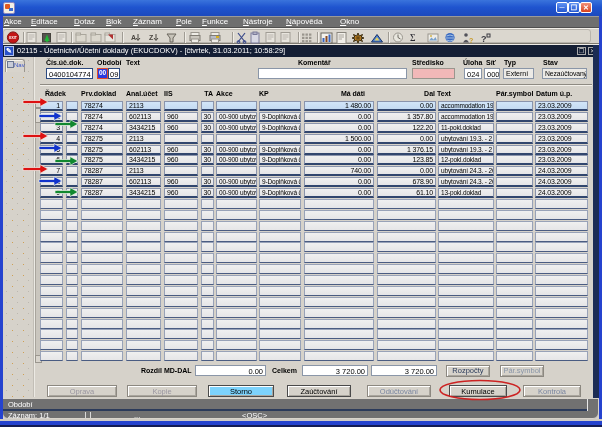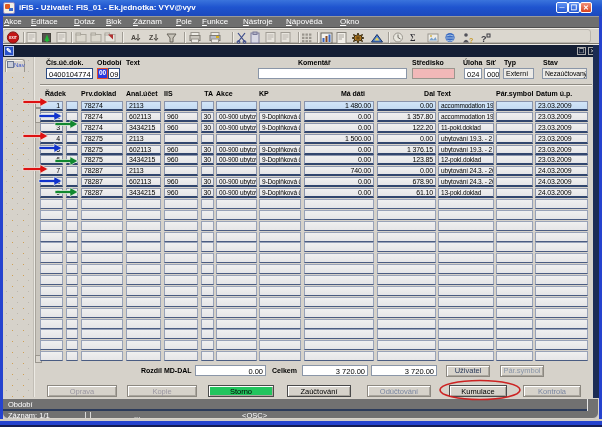--- a/index.html
+++ b/index.html
@@ -2,21 +2,20 @@
 <html><head><meta charset="utf-8"><style>
 html,body{margin:0;padding:0}
 *{margin:0;padding:0}
 </style></head>
 <body>
 <div style="position:relative;width:602px;height:427px;overflow:hidden;background:#d6d2ca;font-family:'Liberation Sans',sans-serif">
 <div style="position:absolute;left:0;top:0;width:602px;height:16px;background:linear-gradient(#3a74dc,#1f54cf 45%,#1c49bd)"></div>
 <div style="position:absolute;left:3px;top:2px;width:12px;height:12px;background:#f4f0e4;border:1px solid #8a86c0;border-radius:2px;box-sizing:border-box"></div>
 <div style="position:absolute;left:5px;top:4px;width:5px;height:5px;background:#e05a20;border-radius:1px"></div>
 <div style="position:absolute;left:9px;top:8px;width:4px;height:3px;background:#3a6ad0"></div>
-<div style="position:absolute;left:19px;top:3px;width:430px;height:13px;font:bold 8px 'Liberation Sans',sans-serif;color:#fff">iFIS - Uživatel: FIS_01 - Ek.jednotka: VYV@vyv</div>
 <div style="position:absolute;left:556px;top:2px;width:12px;height:11px;background:linear-gradient(#5e92f2,#2458d0);border:1px solid #fff;border-radius:2px;box-sizing:border-box;color:#fff;font:bold 7px 'Liberation Sans',sans-serif;text-align:center;line-height:9px">─</div>
 <div style="position:absolute;left:568px;top:2px;width:12px;height:11px;background:linear-gradient(#5e92f2,#2458d0);border:1px solid #fff;border-radius:2px;box-sizing:border-box;color:#fff;font:bold 7px 'Liberation Sans',sans-serif;text-align:center;line-height:9px">❐</div>
 <div style="position:absolute;left:580px;top:2px;width:12px;height:11px;background:linear-gradient(#f2927a,#d8411e);border:1px solid #fff;border-radius:2px;box-sizing:border-box;color:#fff;font:bold 7px 'Liberation Sans',sans-serif;text-align:center;line-height:9px">✕</div>
 <div style="position:absolute;left:0;top:16px;width:602px;height:12px;background:#6f6f6f;border-top:1px solid #9a9a9a;border-bottom:1px solid #4f4f4f;box-sizing:border-box"></div>
 <div style="position:absolute;left:4px;top:17px;height:10px;font:8px 'Liberation Sans',sans-serif;color:#fff"><u>A</u>kce</div>
 <div style="position:absolute;left:31px;top:17px;height:14px;font:8px 'Liberation Sans',sans-serif;color:#fff"><u>E</u>ditace</div>
 <div style="position:absolute;left:74px;top:17px;height:10px;font:8px 'Liberation Sans',sans-serif;color:#fff"><u>D</u>otaz</div>
 <div style="position:absolute;left:106px;top:17px;height:10px;font:8px 'Liberation Sans',sans-serif;color:#fff"><u>B</u>lok</div>
 <div style="position:absolute;left:133px;top:17px;height:14px;font:8px 'Liberation Sans',sans-serif;color:#fff"><u>Z</u>áznam</div>
 <div style="position:absolute;left:176px;top:17px;height:10px;font:8px 'Liberation Sans',sans-serif;color:#fff"><u>P</u>ole</div>
@@ -117,20 +116,21 @@
         <path d="M446.5 6 Q450 4 453.5 6 M446 8 L454 8 M446.5 10 Q450 12 453.5 10" stroke="#c0d8f0" fill="none" stroke-width="0.8"></path>
         <circle cx="466" cy="5" r="1.8" fill="#52525a"></circle>
         <path d="M463 12.5 Q466 7 469 12.5 Z" fill="#52525a"></path>
         <text x="469" y="12.5" font-family="Liberation Sans" font-size="7" font-weight="bold" fill="#c89820">?</text>
         <text x="481" y="11.5" font-family="Liberation Sans" font-size="9" font-weight="bold" fill="#3a3a42">?</text>
         <rect x="487" y="4" width="3" height="3" fill="none" stroke="#3a3a42"></rect>
       </svg></div>
 <div style="position:absolute;left:0;top:44px;width:602px;height:1px;background:#efece6"></div>
 <div style="position:absolute;left:2px;top:45px;width:597px;height:12px;background:#141e34"></div>
 <div style="position:absolute;left:4px;top:46px;width:10px;height:10px;background:#2a52c8;border:1px solid #b0c0e8;box-sizing:border-box;color:#fff;font:bold 7px 'Liberation Sans';text-align:center;line-height:8px">✎</div>
+<div style="position:absolute;left:17px;top:46px;width:420px;height:11px;font:7.5px 'Liberation Sans',sans-serif;color:#fff;white-space:nowrap">02115 - Účetnictví/Účetní doklady (EKUCDOKV) - [čtvrtek, 31.03.2011; 10:58:29]</div>
 <div style="position:absolute;left:577px;top:47px;width:9px;height:8px;border:1px solid #a8a8a8;box-sizing:border-box;color:#c8c8c8;font:6px 'Liberation Sans';text-align:center;line-height:6px">❐</div>
 <div style="position:absolute;left:588px;top:47px;width:9px;height:8px;border:1px solid #a8a8a8;box-sizing:border-box;color:#c8c8c8;font:6px 'Liberation Sans';text-align:center;line-height:6px">✕</div>
 <div style="position:absolute;left:2px;top:57px;width:597px;height:341px;background:#d6d2ca"></div>
 <div style="position:absolute;left:4px;top:57px;width:29px;height:340px;background:#d6d2ca;background-image:radial-gradient(#cf9f52 0.55px, rgba(0,0,0,0) 0.65px),radial-gradient(#bcb8b0 0.45px, rgba(0,0,0,0) 0.55px);background-size:11px 11px,11px 11px;background-position:3px 4px,8px 9px"></div>
 <div style="position:absolute;left:33px;top:57px;width:1px;height:340px;background:#c2beb6"></div>
 <div style="position:absolute;left:34px;top:57px;width:1px;height:340px;background:#eceae4"></div>
 <div style="position:absolute;left:5px;top:59px;width:20px;height:13px;background:#d8d4cc;border:1px solid #9a968e;border-bottom:0;border-radius:3px 3px 0 0;box-sizing:border-box;box-shadow:inset 1px 1px 0 #f4f2ec"></div>
 <div style="position:absolute;left:7px;top:61px;width:7px;height:7px;background:#c8ccd8;border:1px solid #6a7690;box-sizing:border-box"></div>
 <div style="position:absolute;left:14px;top:62px;width:11px;height:8px;font:6px 'Liberation Sans',sans-serif;color:#3a55c8">Nav</div>
 <div style="position:absolute;left:593px;top:45px;width:6px;height:353px;background:#1c2c54"></div>
@@ -480,25 +480,25 @@
 <div style="position:absolute;left:304px;top:351px;width:70px;height:9.5px;background:linear-gradient(#f0f0f0,#e5e5e7);box-sizing:border-box;font:7px 'Liberation Sans',sans-serif;letter-spacing:-0.15px;color:#000;white-space:nowrap;overflow:hidden;border:1px solid #98a2b8;border-bottom:1.5px solid #4a5c82;padding:0 2px 0 1px;text-align:right;;line-height:8px"></div>
 <div style="position:absolute;left:377px;top:351px;width:59px;height:9.5px;background:linear-gradient(#f0f0f0,#e5e5e7);box-sizing:border-box;font:7px 'Liberation Sans',sans-serif;letter-spacing:-0.15px;color:#000;white-space:nowrap;overflow:hidden;border:1px solid #98a2b8;border-bottom:1.5px solid #4a5c82;padding:0 2px 0 1px;text-align:right;;line-height:8px"></div>
 <div style="position:absolute;left:438px;top:351px;width:56px;height:9.5px;background:linear-gradient(#f0f0f0,#e5e5e7);box-sizing:border-box;font:7px 'Liberation Sans',sans-serif;letter-spacing:-0.15px;color:#000;white-space:nowrap;overflow:hidden;border:1px solid #98a2b8;border-bottom:1.5px solid #4a5c82;padding:0 1px 0 2px;text-align:left;font-size:6.5px;;line-height:8px"></div>
 <div style="position:absolute;left:496px;top:351px;width:37px;height:9.5px;background:linear-gradient(#f0f0f0,#e5e5e7);box-sizing:border-box;font:7px 'Liberation Sans',sans-serif;letter-spacing:-0.15px;color:#000;white-space:nowrap;overflow:hidden;border:1px solid #98a2b8;border-bottom:1.5px solid #4a5c82;padding:0 1px 0 2px;text-align:left;;line-height:8px"></div>
 <div style="position:absolute;left:535px;top:351px;width:53px;height:9.5px;background:linear-gradient(#f0f0f0,#e5e5e7);box-sizing:border-box;font:7px 'Liberation Sans',sans-serif;letter-spacing:-0.15px;color:#000;white-space:nowrap;overflow:hidden;border:1px solid #98a2b8;border-bottom:1.5px solid #4a5c82;padding:0 1px 0 2px;text-align:left;;line-height:8px"></div>
 <div style="position:absolute;left:141px;top:367px;font:bold 7px 'Liberation Sans',sans-serif;color:#000;white-space:nowrap">Rozdíl MD-DAL</div>
 <div style="position:absolute;left:195px;top:365px;width:71px;height:11px;background:#fff;border:1px solid #8a96a8;font:7.5px 'Liberation Sans',sans-serif;color:#000;box-sizing:border-box;white-space:nowrap;overflow:hidden;padding:1px 2px 0 0;text-align:right">0.00</div>
 <div style="position:absolute;left:272px;top:367px;font:bold 7px 'Liberation Sans',sans-serif;color:#000;white-space:nowrap">Celkem</div>
 <div style="position:absolute;left:302px;top:365px;width:66px;height:11px;background:#fff;border:1px solid #8a96a8;font:7.5px 'Liberation Sans',sans-serif;color:#000;box-sizing:border-box;white-space:nowrap;overflow:hidden;padding:1px 2px 0 0;text-align:right">3 720.00</div>
 <div style="position:absolute;left:371px;top:365px;width:66px;height:11px;background:#fff;border:1px solid #8a96a8;font:7.5px 'Liberation Sans',sans-serif;color:#000;box-sizing:border-box;white-space:nowrap;overflow:hidden;padding:1px 2px 0 0;text-align:right">3 720.00</div>
-<div style="position:absolute;left:446px;top:365px;width:44px;height:12px;background:#d6d2ca;border:1px solid #8c8880;box-shadow:inset 1px 1px 0 #fff,inset -1px -1px 0 #aaa69e;box-sizing:border-box;font:7.5px 'Liberation Sans',sans-serif;text-align:center;line-height:10px;color:#2a3a5a">Uživatel</div>
+<div style="position:absolute;left:446px;top:365px;width:44px;height:12px;background:#d6d2ca;border:1px solid #8c8880;box-shadow:inset 1px 1px 0 #fff,inset -1px -1px 0 #aaa69e;box-sizing:border-box;font:7.5px 'Liberation Sans',sans-serif;text-align:center;line-height:10px;color:#2a3a5a">Rozpočty</div>
 <div style="position:absolute;left:500px;top:365px;width:44px;height:12px;background:#d6d2ca;border:1px solid #8c8880;box-shadow:inset 1px 1px 0 #fff,inset -1px -1px 0 #aaa69e;box-sizing:border-box;font:7.5px 'Liberation Sans',sans-serif;text-align:center;line-height:10px;color:#8a96a8">Pár.symbol</div>
 <div style="position:absolute;left:47px;top:385px;width:70px;height:11.5px;background:#d6d2ca;border:1px solid #8c8880;box-shadow:inset 1px 1px 0 #fff,inset -1px -1px 0 #aaa69e;box-sizing:border-box;font:7.5px 'Liberation Sans',sans-serif;text-align:center;line-height:11px;color:#9a96a0">Oprava</div>
 <div style="position:absolute;left:127px;top:385px;width:70px;height:11.5px;background:#d6d2ca;border:1px solid #8c8880;box-shadow:inset 1px 1px 0 #fff,inset -1px -1px 0 #aaa69e;box-sizing:border-box;font:7.5px 'Liberation Sans',sans-serif;text-align:center;line-height:11px;color:#9a96a0">Kopie</div>
-<div style="position:absolute;left:208px;top:385px;width:66px;height:11.5px;background:#22c55e;border:1px solid #4a4a4a;box-shadow:inset 1px 1px 0 #fff,inset -1px -1px 0 #aaa69e;box-sizing:border-box;font:7.5px 'Liberation Sans',sans-serif;text-align:center;line-height:11px;color:#000">Storno</div>
+<div style="position:absolute;left:208px;top:385px;width:66px;height:11.5px;background:#7dd3fc;border:1px solid #4a4a4a;box-shadow:inset 1px 1px 0 #fff,inset -1px -1px 0 #aaa69e;box-sizing:border-box;font:7.5px 'Liberation Sans',sans-serif;text-align:center;line-height:11px;color:#000">Storno</div>
 <div style="position:absolute;left:287px;top:385px;width:64px;height:11.5px;background:#d6d2ca;border:1px solid #4a4a4a;box-shadow:inset 1px 1px 0 #fff,inset -1px -1px 0 #aaa69e;box-sizing:border-box;font:7.5px 'Liberation Sans',sans-serif;text-align:center;line-height:11px;color:#000">Zaúčtování</div>
 <div style="position:absolute;left:367px;top:385px;width:64px;height:11.5px;background:#d6d2ca;border:1px solid #8c8880;box-shadow:inset 1px 1px 0 #fff,inset -1px -1px 0 #aaa69e;box-sizing:border-box;font:7.5px 'Liberation Sans',sans-serif;text-align:center;line-height:11px;color:#7a86a0">Odúčtování</div>
 <div style="position:absolute;left:449px;top:385px;width:58px;height:11.5px;background:#d6d2ca;border:1px solid #4a4a4a;box-shadow:inset 1px 1px 0 #fff,inset -1px -1px 0 #aaa69e;box-sizing:border-box;font:7.5px 'Liberation Sans',sans-serif;text-align:center;line-height:11px;color:#000">Kumulace</div>
 <div style="position:absolute;left:523px;top:385px;width:58px;height:11.5px;background:#d6d2ca;border:1px solid #8c8880;box-shadow:inset 1px 1px 0 #fff,inset -1px -1px 0 #aaa69e;box-sizing:border-box;font:7.5px 'Liberation Sans',sans-serif;text-align:center;line-height:11px;color:#7a86a0">Kontrola</div>
 <div style="position:absolute;left:2px;top:398px;width:597px;height:21px;background:#717171;border:1px solid #d8d4cc;border-radius:0 0 6px 6px;box-sizing:border-box"></div>
 <div style="position:absolute;left:587px;top:399px;width:1px;height:12px;background:#e8e8e8"></div>
 <div style="position:absolute;left:8px;top:400px;font:7.5px 'Liberation Sans',sans-serif;color:#fff">Období</div>
 <div style="position:absolute;left:3px;top:409px;width:584px;height:2px;background:#2a3a5a"></div>
 <div style="position:absolute;left:8px;top:411px;font:7.5px 'Liberation Sans',sans-serif;color:#fff">Záznam: 1/1</div>
 <div style="position:absolute;left:85px;top:412px;width:1px;height:6px;background:#d8d8d8"></div>

